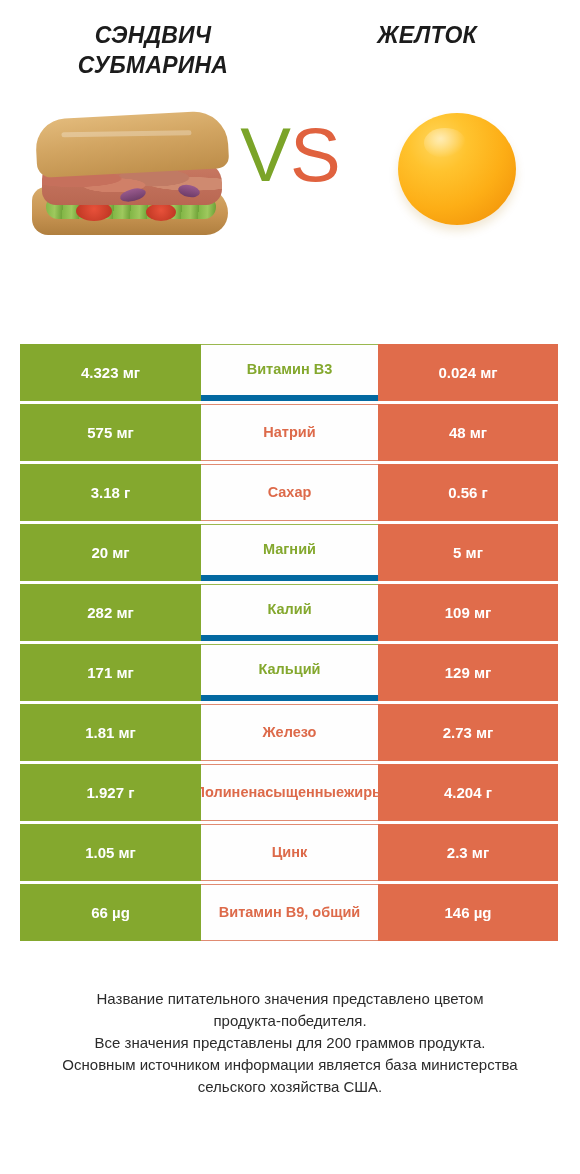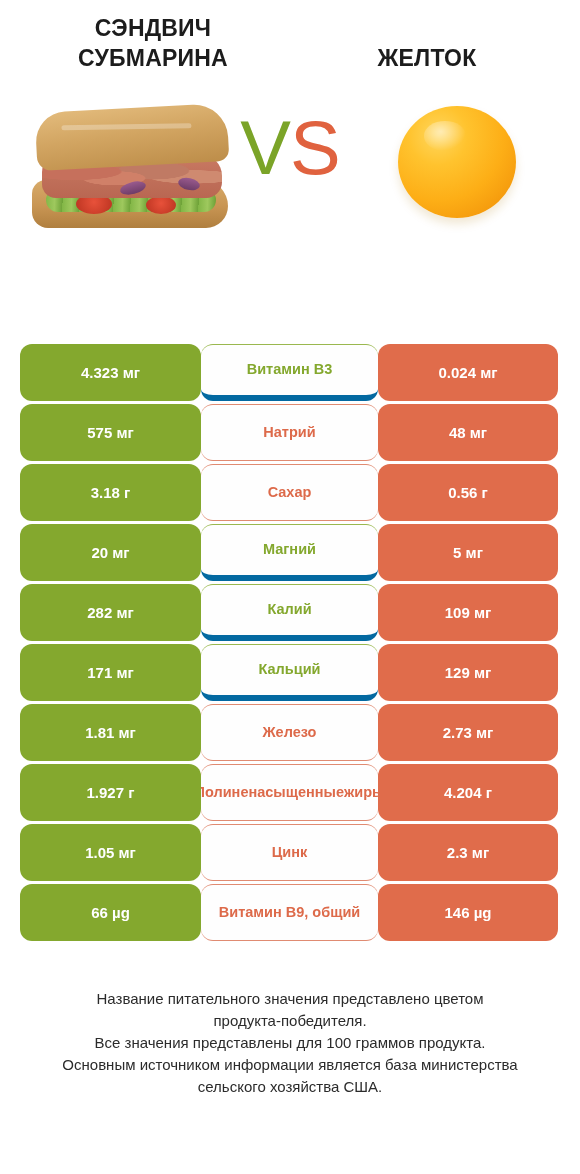--- a/index.html
+++ b/index.html
@@ -13,22 +13,23 @@
   .page {
     position: relative;
     width: 580px;
     height: 1174px;
     background: #ffffff;
   }
 
   
   .header {
     display: flex;
-    align-items: flex-end;
-    padding: 13px 16px 0 16px;
+    align-items: flex-start;
+    padding: 20px 16px 0 16px;
+    font-style: italic;
   }
   .header-cell {
     width: 50%;
     text-align: center;
     color: #1c1c1c;
     font-size: 23px;
     font-weight: 700;
     line-height: 1.32;
     letter-spacing: 0.2px;
     padding: 0 6px;
@@ -165,21 +166,20 @@
   }
   .row:last-child { margin-bottom: 0; }
   .cell {
     display: flex;
     align-items: center;
     justify-content: center;
     font-size: 15px;
     font-weight: 700;
     overflow: hidden;
     white-space: nowrap;
-    border-radius: 12px;
   }
   .cell.left {
     width: 181px;
     background: #84a82e;
     color: #ffffff;
   }
   .cell.mid {
     width: 177px;
     background: #fefefe;
     font-size: 14.5px;
@@ -314,18 +314,18 @@
       <div class="cell left">66 µg</div>
       <div class="cell mid win-right">Витамин B9, общий</div>
       <div class="cell right">146 µg</div>
     </div>
 
   </div>
 
   <div class="footer">
     <p>Название питательного значения представлено цветом</p>
     <p>продукта-победителя.</p>
-    <p>Все значения представлены для 100 граммов продукта.</p>
+    <p>Все значения представлены для 200 граммов продукта.</p>
     <p>Основным источником информации является база министерства</p>
     <p>сельского хозяйства США.</p>
   </div>
 
 </div>
 
 </body></html>

